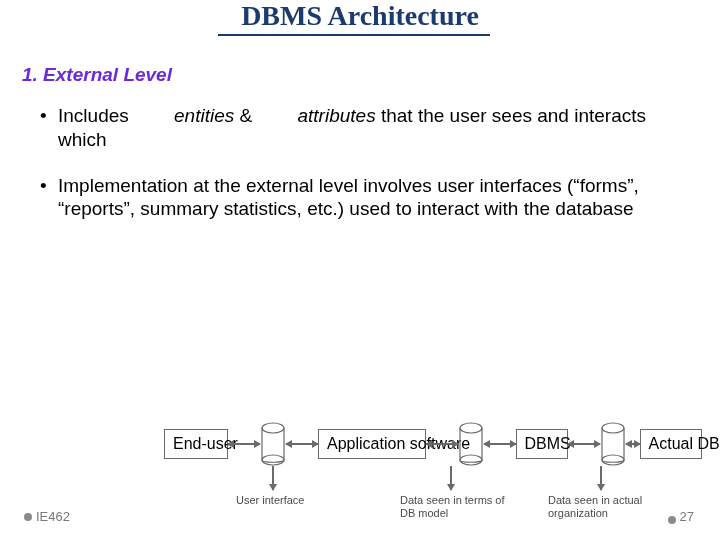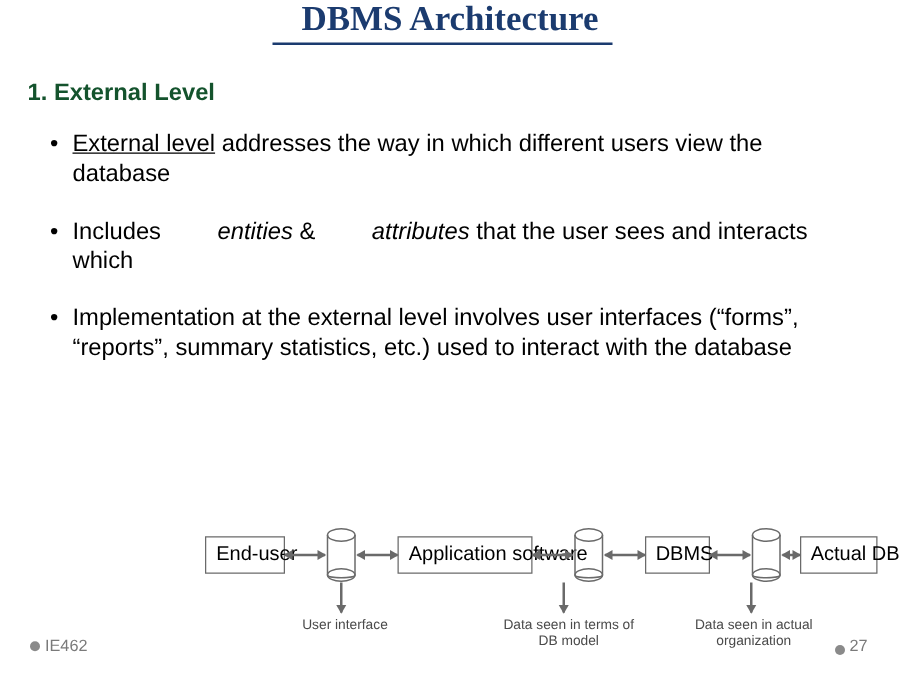--- a/index.html
+++ b/index.html
@@ -29,22 +29,23 @@
     position: absolute;
     left: 218px;
     right: 230px;
     bottom: 6px;
     height: 2px;
     background: #1b3b6f;
   }
   .subtitle {
     font-size: 19px;
     font-weight: bold;
-    color: #14532d;
+    color: #6d28d9;
     margin: 22px 0 18px 22px;
+    font-style: italic;
   }
   ul.bullets {
     list-style: none;
     margin: 0 30px 0 40px;
   }
   ul.bullets li {
     font-size: 19px;
     line-height: 1.25;
     color: #000;
     margin-bottom: 22px;
@@ -125,21 +126,21 @@
     bottom: -1px; left: -3px;
     width: 0; height: 0;
     border-style: solid;
     border-width: 7px 4px 0 4px;
     border-color: #6a6a6a transparent transparent transparent;
   }
   .cap {
     position: absolute;
     font-size: 11px;
     color: #4a4a4a;
-    text-align: center;
+    text-align: left;
     line-height: 1.15;
   }
 
   .footer-left {
     position: absolute;
     left: 24px;
     bottom: 16px;
     font-size: 13px;
     color: #7a7a7a;
     display: flex;
@@ -164,23 +165,20 @@
   }
 </style>
 </head>
 <body>
 
 <h1 class="title">DBMS Architecture</h1>
 
 <h2 class="subtitle">1. External Level</h2>
 
 <ul class="bullets">
-  <li>
-    <span class="u">External level</span><span> addresses the way in which different users view the database</span>
-  </li>
   <li>
     <span>Includes </span><span class="i">entities</span><span> &amp; </span><span class="i">attributes</span><span> that the user sees and interacts which</span>
   </li>
   <li>
     <span>Implementation at the external level involves user interfaces (“forms”, “reports”, summary statistics, etc.) used to interact with the database</span>
   </li>
 </ul>
 
 <div class="diagram">
   <div class="row-boxes">

